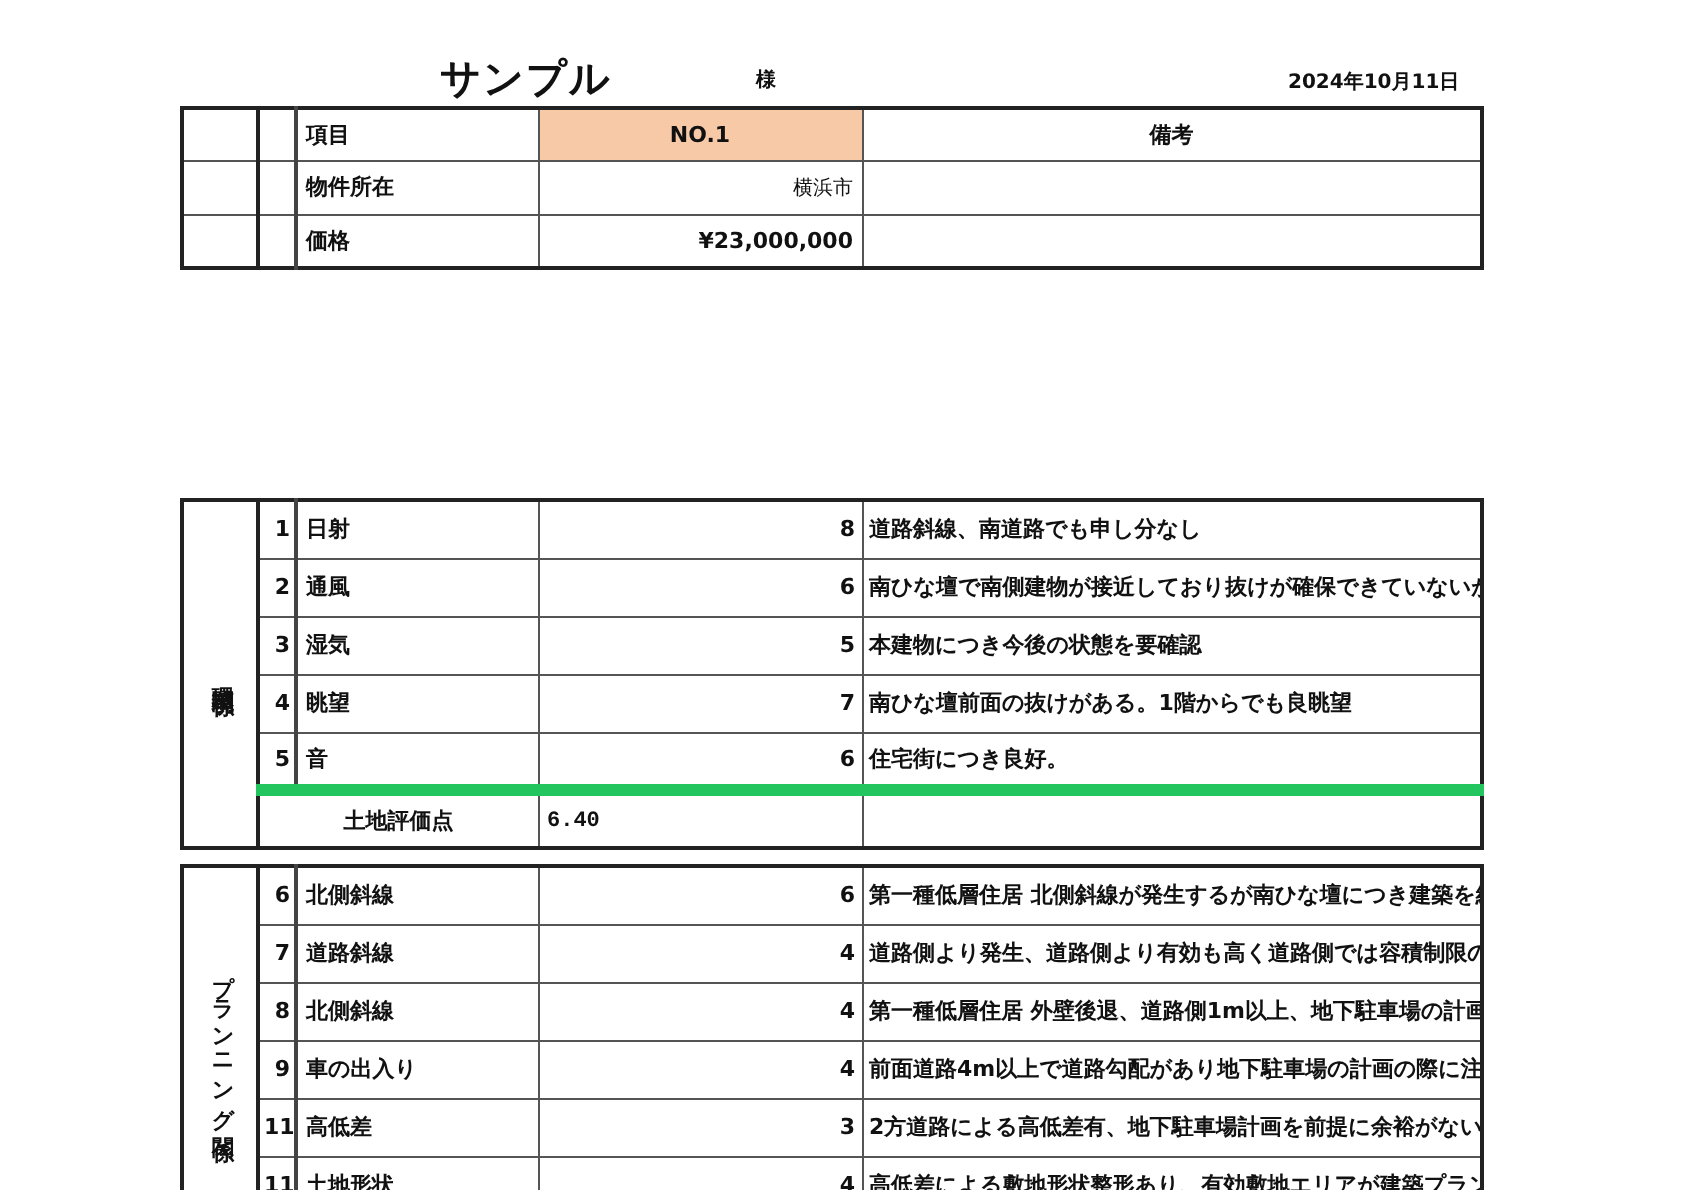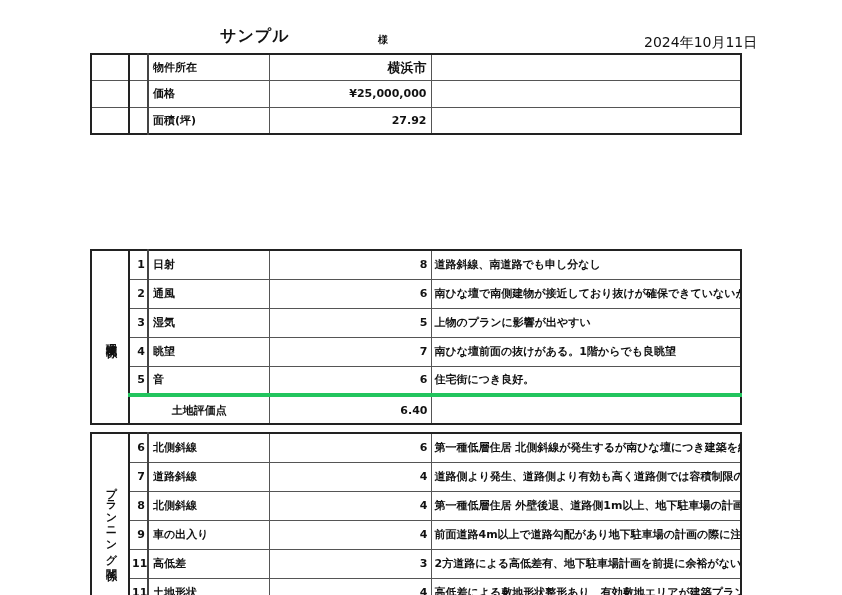--- a/index.html
+++ b/index.html
@@ -4,29 +4,29 @@
   <style>
     html, body { margin: 0; padding: 0; }
     body {
       width: 842px; height: 595px; overflow: hidden; background: #ffffff;
       position: relative;
       font-family: "DejaVu Sans", "Liberation Sans", sans-serif;
       color: #111;
     }
     .title {
       position: absolute; left: 220px; top: 26px;
-      font-size: 16px; font-weight: bold; letter-spacing: 1px;
+      font-size: 20px; font-weight: bold; letter-spacing: 1px;
     }
     .sama {
       position: absolute; left: 378px; top: 33px;
       font-size: 10px; font-weight: bold;
     }
     .date {
       position: absolute; left: 644px; top: 34px;
-      font-size: 14px; font-weight: normal;
+      font-size: 10px; font-weight: bold;
     }
     table.sheet {
       position: absolute; left: 90px; width: 652px;
       border-collapse: collapse; table-layout: fixed;
       border: 2px solid #222;
     }
     table.sheet td {
       border: 1px solid #555; padding: 0 4px;
       font-size: 11px; font-weight: bold; overflow: hidden; white-space: nowrap;
       box-sizing: border-box;
@@ -38,22 +38,22 @@
     td.c-score { text-align: right; font-size: 17px; font-weight: normal; padding-right: 3px !important; }
     td.c-note { font-size: 5.5px; line-height: 7px; white-space: normal; padding-left: 3px !important; }
     td.hdr-no { background: #f7c9a6; text-align: center; font-size: 10px; }
     td.hdr-remark { text-align: center; font-size: 11px; }
     td.vert {
       writing-mode: vertical-rl; text-orientation: upright;
       text-align: center; font-size: 7px; font-weight: bold; letter-spacing: 1px;
       padding: 0 !important;
     }
     td.total-label { text-align: center; font-size: 7px; }
-    td.total-score { text-align: right; font-size: 17px; font-weight: normal; padding-right: 3px !important; }
-    tr.bold-top td { border-top: 4px solid #22c55e; }
+    td.total-score { text-align: left; font-size: 17px; font-weight: normal; padding-right: 3px !important; font-family: Liberation Mono, monospace; }
+    tr.bold-top td { border-top: 6px solid #22c55e; }
     #t1 { top: 53px; }
     #t1 tr { height: 26.5px; }
     #t2 { top: 249px; }
     #t2 tr { height: 29px; }
     #t3 { top: 432px; }
     #t3 tr { height: 29px; }
   </style>
 </head>
 <body>
 
@@ -63,39 +63,39 @@
 
 <table class="sheet" id="t1">
   <colgroup>
       <col style="width:38px">
       <col style="width:19px">
       <col style="width:121px">
       <col style="width:162px">
       <col>
     </colgroup>
   <tbody>
+      <tr>
+    <td class="c-side"></td>
+    <td class="c-num"></td>
+    <td class="c-item">項目</td>
+    <td class="hdr-no">NO.1</td>
+    <td class="hdr-remark">備考</td>
+  </tr>
   <tr>
     <td class="c-side"></td>
         <td class="c-num"></td>
     <td class="c-item">物件所在</td>
-    <td class="c-val" style="font-size:13px;font-weight:bold">横浜市</td>
+    <td class="c-val" style="font-size:10px;font-weight:normal">横浜市</td>
     <td class="c-note"></td>
   </tr>
   <tr>
     <td class="c-side"></td>
         <td class="c-num"></td>
     <td class="c-item">価格</td>
-    <td class="c-val">¥25,000,000</td>
-    <td class="c-note"></td>
-  </tr>
-  <tr>
-    <td class="c-side"></td>
-        <td class="c-num"></td>
-    <td class="c-item">面積(坪)</td>
-    <td class="c-val">27.92</td>
+    <td class="c-val">¥23,000,000</td>
     <td class="c-note"></td>
   </tr>
 </tbody>
   </table>
 
 <table class="sheet" id="t2">
   <colgroup>
       <col style="width:38px">
       <col style="width:19px">
       <col style="width:121px">
@@ -113,21 +113,21 @@
   <tr>
     <td class="c-num">2</td>
     <td class="c-item">通風</td>
     <td class="c-score">6</td>
     <td class="c-note">南ひな壇で南側建物が接近しており抜けが確保できていないが風入りは良好</td>
   </tr>
   <tr>
     <td class="c-num">3</td>
     <td class="c-item">湿気</td>
     <td class="c-score">5</td>
-    <td class="c-note">上物のプランに影響が出やすい</td>
+    <td class="c-note">本建物につき今後の状態を要確認</td>
   </tr>
   <tr>
     <td class="c-num">4</td>
     <td class="c-item">眺望</td>
     <td class="c-score">7</td>
     <td class="c-note">南ひな壇前面の抜けがある。1階からでも良眺望</td>
   </tr>
   <tr>
     <td class="c-num">5</td>
     <td class="c-item">音</td>

